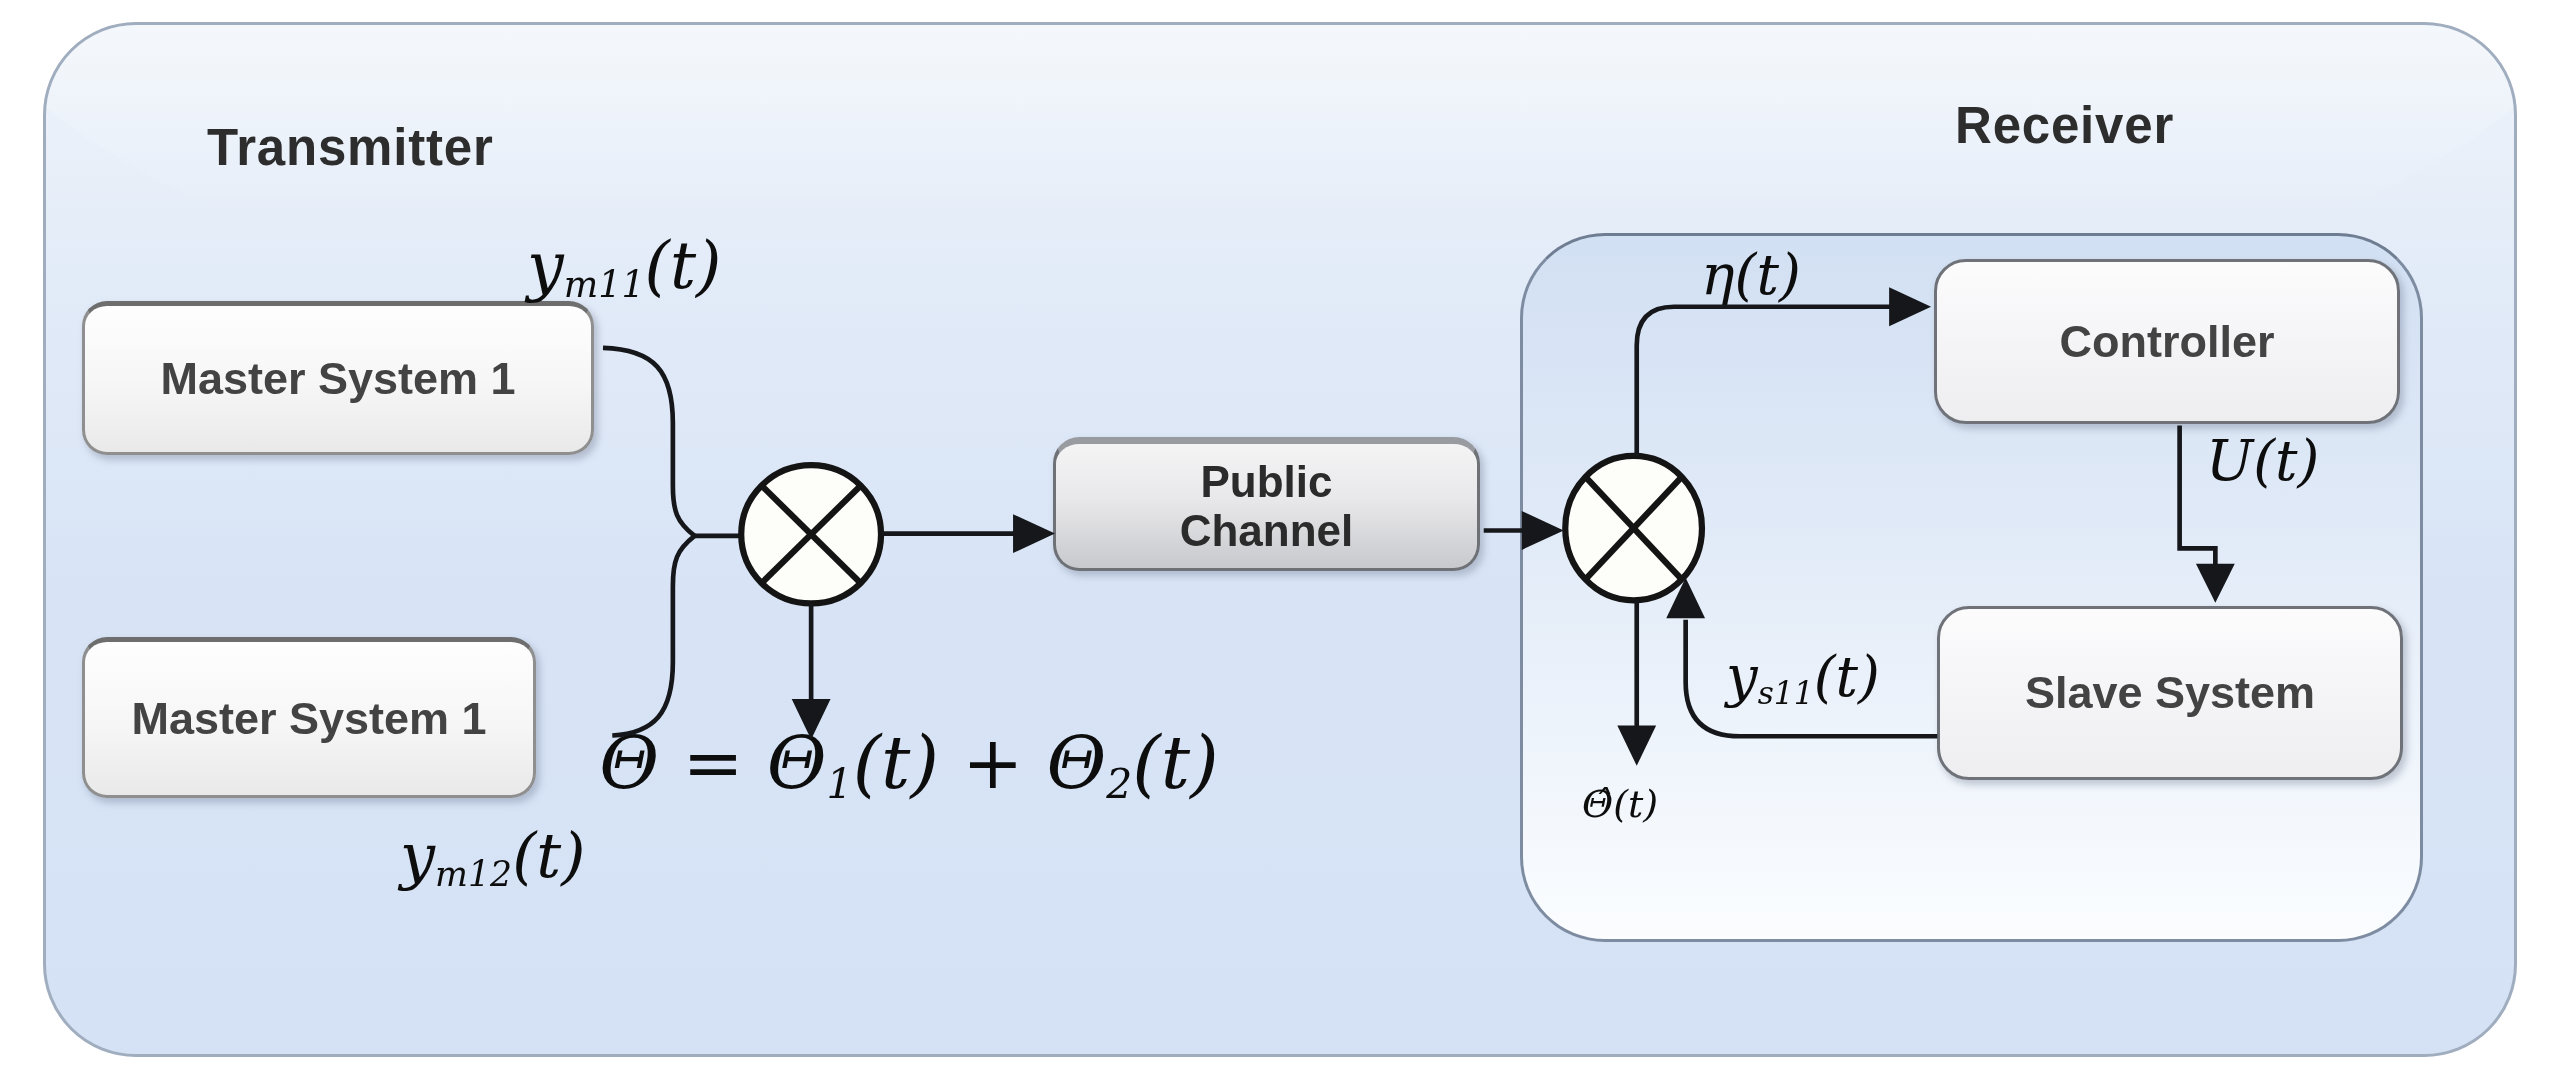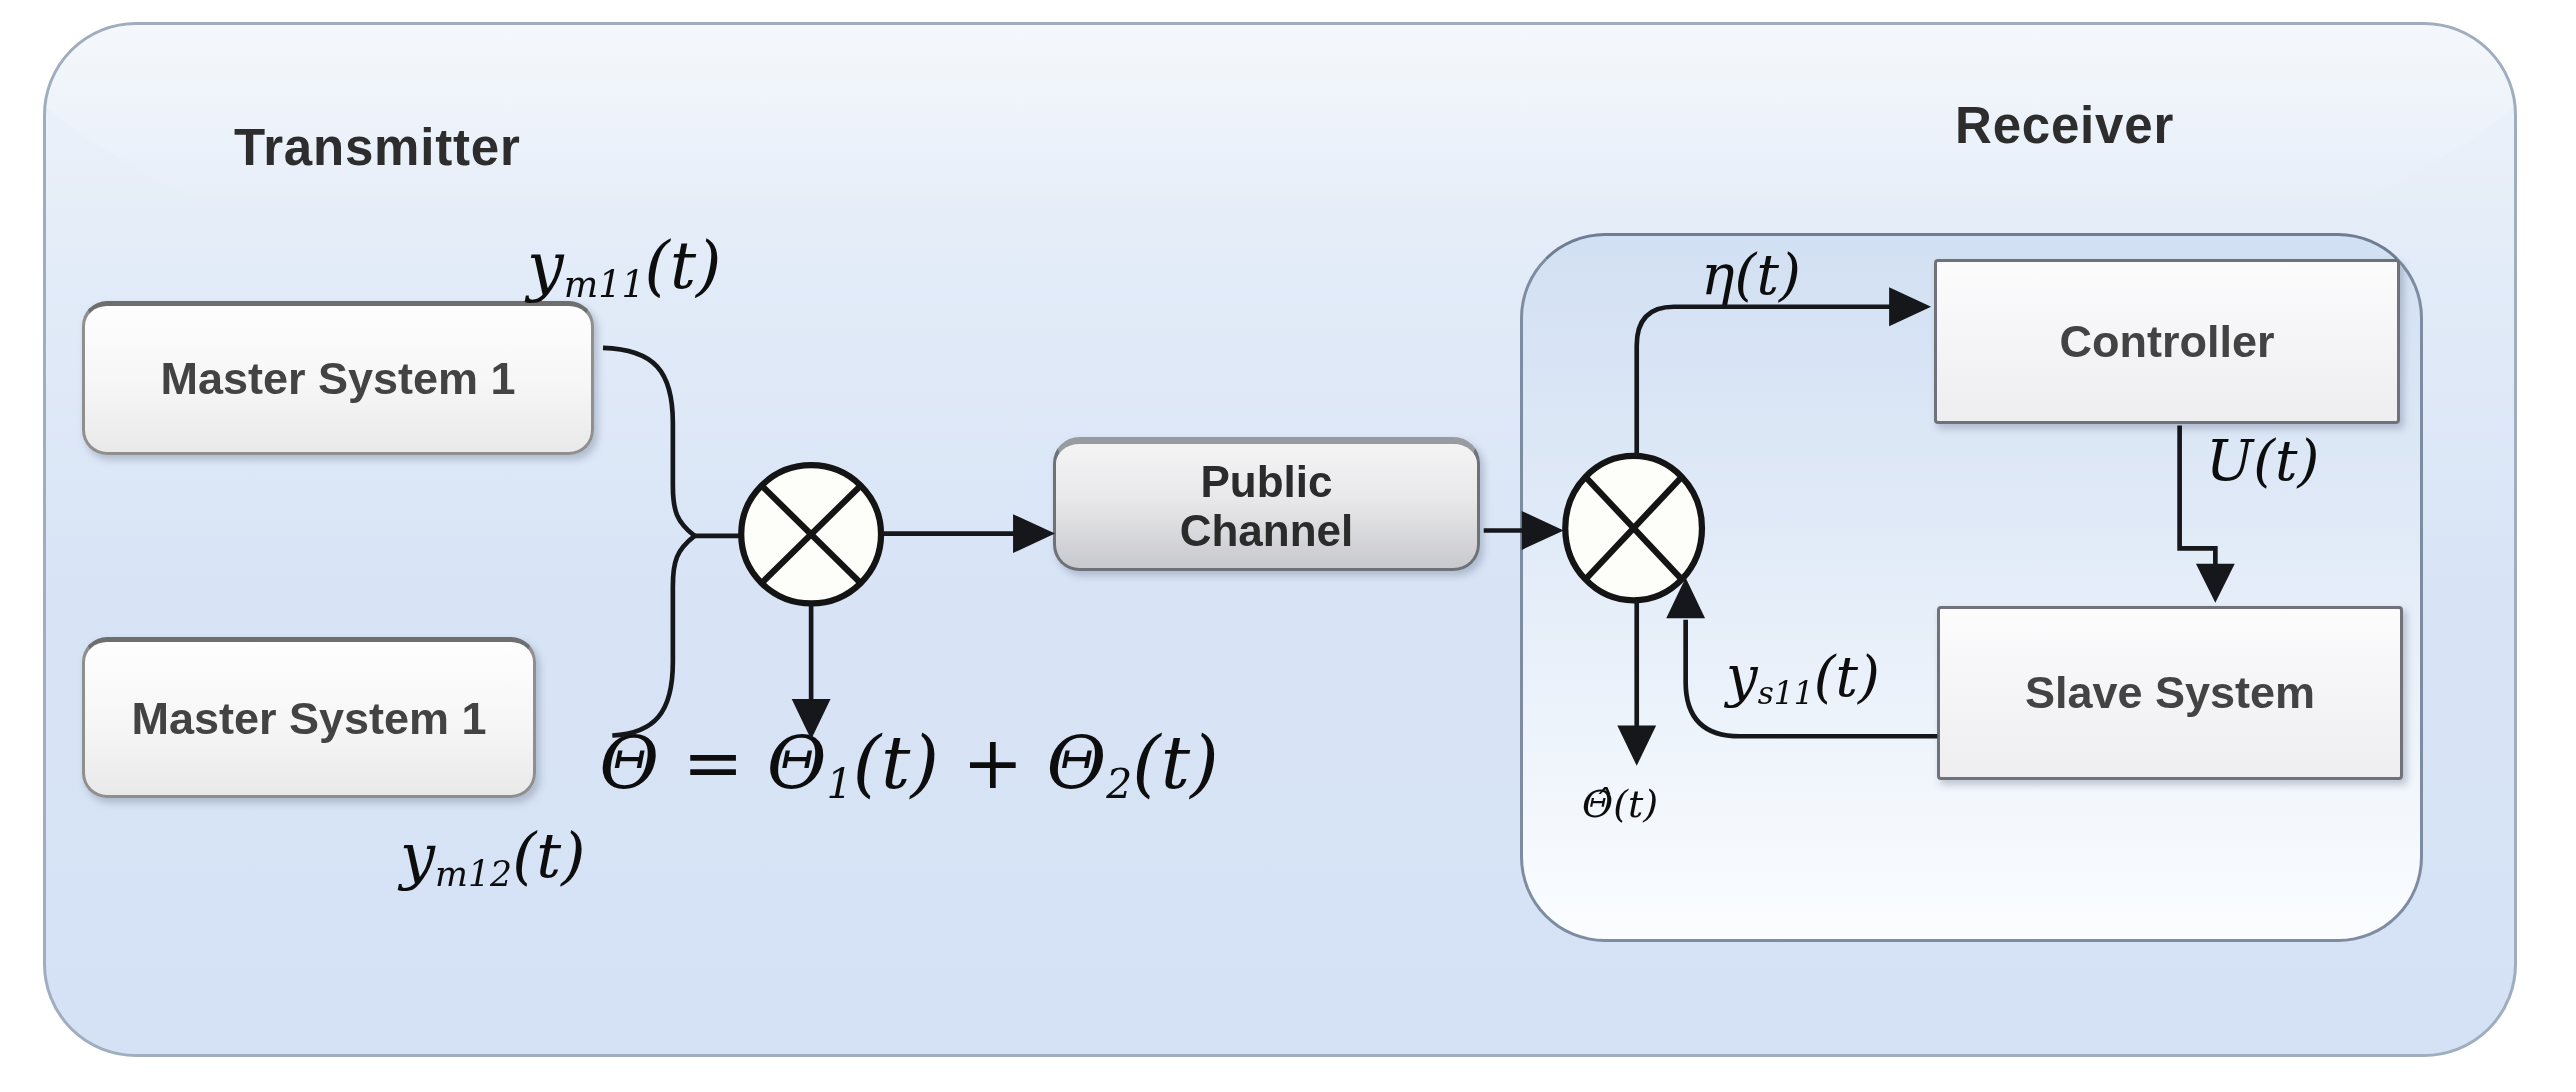--- a/index.html
+++ b/index.html
@@ -42,21 +42,21 @@
 
   
   .section-title {
     position: absolute;
     font-size: 51px;
     font-weight: bold;
     color: #2d2d2d;
     letter-spacing: 0.8px;
     white-space: nowrap;
   }
-  #transmitter-title { left: 234px; top: 118px; text-align: right; }
+  #transmitter-title { left: 207px; top: 118px; text-align: right; }
   #receiver-title { left: 1955px; top: 96px; }
 
   
   .node-box {
     position: absolute;
     box-sizing: border-box;
     display: flex;
     align-items: center;
     justify-content: center;
     text-align: center;
@@ -80,21 +80,21 @@
     border-top: 7px solid #989ba0;
     background: linear-gradient(180deg, #f4f4f5 0%, #e8e8ea 45%, #c8c9cd 100%);
     color: #2b2b2b;
     font-size: 44px;
     line-height: 1.12;
     border-radius: 26.4px;
   }
   .gray-box {
     border: 3.9px solid #6f7379;
     background: linear-gradient(180deg, #fcfcfd 0%, #f4f4f6 55%, #eeeef0 100%);
-    border-radius: 4px;
+    border-radius: 32px;
   }
   #controller { left: 1934px; top: 259px; width: 466px; height: 165px; }
   #slave { left: 1937px; top: 606px; width: 466px; height: 174px; }
 
   
   .math {
     position: absolute;
     font-family: "DejaVu Serif", serif;
     font-style: italic;
     color: #0d0d0d;

